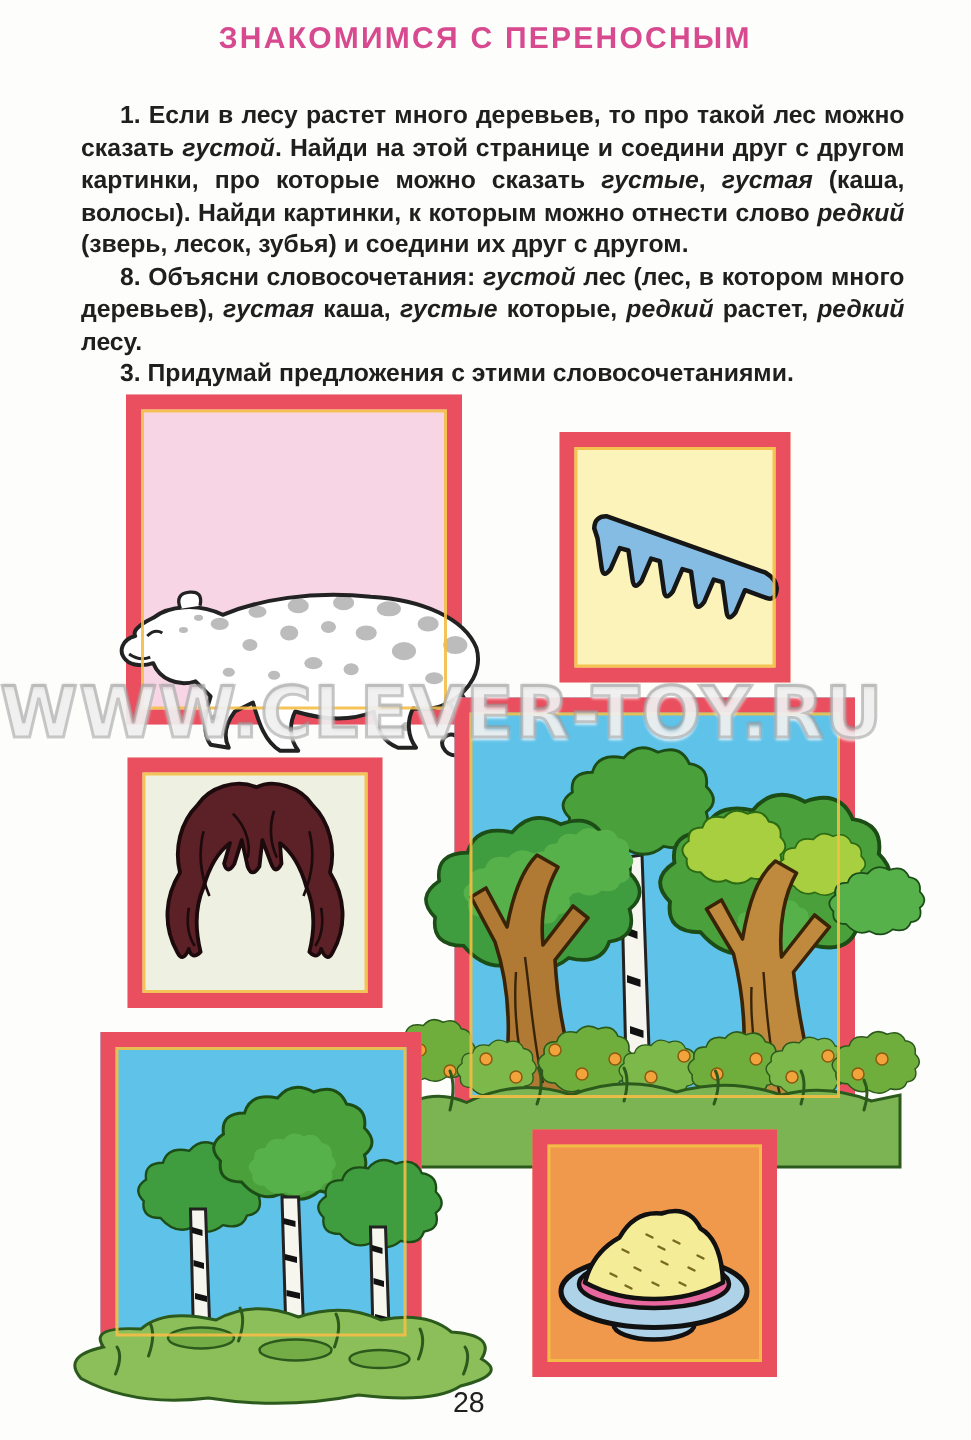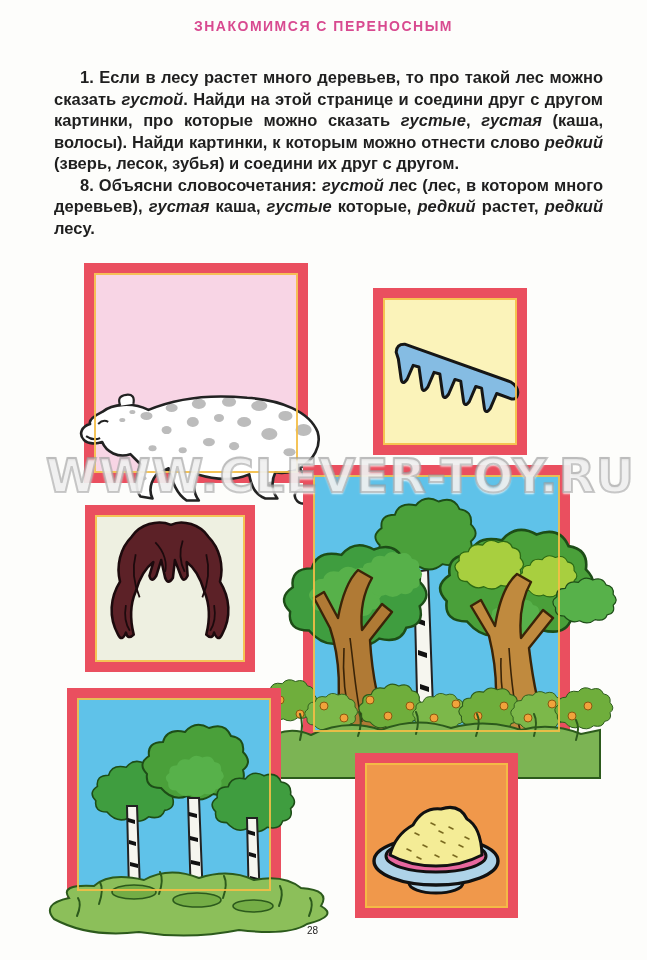--- a/index.html
+++ b/index.html
@@ -6,21 +6,21 @@
   .page{
     position:relative; width:647px; height:960px; overflow:hidden;
     background:#fdfdfb;
     font-family:"Liberation Sans", sans-serif;
     color:#1f1f1f;
   }
   
   .title{
     margin:0; padding-top:13px;
     text-align:center;
-    font-size:14px; line-height:27px; font-weight:bold; letter-spacing:1.5px;
+    font-size:20px; line-height:27px; font-weight:bold; letter-spacing:1.5px;
   }
   
   .tasks{
     position:absolute; top:67px; left:54px; right:44px;
     font-size:16.5px; line-height:21.5px;
     text-align:justify;
   }
   .task{ margin:0; text-indent:26px;font-weight:bold; }
   .task em{ font-style:italic; }
   
@@ -46,46 +46,47 @@
   .art-leopard{ left:-18px; top:62px;  width:292px; height:182px; }
   .art-comb   { left:0;     top:0;     width:134px; height:147px; }
   .art-hair   { left:0;     top:0;     width:150px; height:147px; }
   .art-dense  { left:-47px; top:3px;   width:332px; height:302px; }
   .art-sparse { left:-38px; top:-4px;  width:302px; height:252px; }
   .art-kasha  { left:0;     top:0;     width:143px; height:145px; }
 
   
   .watermark{
     position:absolute; left:0; right:12px; top:448px;
-    text-align:right; white-space:nowrap;
+    text-align:left; white-space:nowrap;
     font-family:"DejaVu Sans", sans-serif;
     font-size:47px; font-weight:bold; letter-spacing:1px;
     color:rgba(226,226,226,0.42);
     -webkit-text-stroke:2px rgba(158,158,158,0.55);
     text-shadow:0 2px 2px rgba(255,255,255,0.85), 0 -1px 1px rgba(130,130,130,0.25);
     z-index:10; pointer-events:none;
   }
   
   .page-number{
     position:absolute; left:0; right:22px; top:925px;
-    text-align:center; font-size:10px;
+    text-align:center; font-size:19px;
   }
 </style>
 </head>
 <body>
 
 <div class="page">
 
   <h1 class="title" style="color: rgb(216, 74, 144);">
     <span>ЗНАКОМИМСЯ С ПЕРЕНОСНЫМ</span><br>
   </h1>
 
   <div class="tasks">
       <p class="task"><span>1. Если в лесу растет много деревьев, то про такой лес можно сказать </span><em>густой</em><span>. Найди на этой странице и соедини друг с другом картинки, про которые можно сказать </span><em>густые</em><span>, </span><em>густая</em><span> (каша, волосы). Найди картинки, к которым можно отнести слово </span><em>редкий</em><span> (зверь, лесок, зубья) и соедини их друг с другом.</span></p>
       <p class="task"><span>8. Объясни словосочетания: </span><em>густой</em><span> лес (лес, в котором много деревьев), </span><em>густая</em><span> каша, </span><em>густые</em><span> которые, </span><em>редкий</em><span> растет, </span><em>редкий</em><span> лесу.</span></p>
+      <p class="task"><span>3. Придумай предложения с этими словосочетаниями.</span></p>
     </div>
 
   <div class="card card-leopard" style="background-color: rgb(248, 213, 229);">
     <svg class="art-leopard" viewBox="0 0 290 180" xmlns="http://www.w3.org/2000/svg">
       <defs>
         <path id="leo-body" d="M14 88 C6 90 2 98 8 104 C12 108 20 108 26 106 C30 116 42 122 54 118 L64 128 C60 140 58 152 64 160 L76 162 C72 154 74 146 80 138 L92 132 C96 146 100 158 110 164 L122 164 C116 156 116 146 120 138 C140 144 158 144 172 138 C174 150 178 158 188 162 L200 162 C194 154 194 144 198 136 C210 138 222 134 230 126 C238 140 244 152 238 160 C234 168 222 170 218 162 C215 155 222 152 226 154 C230 148 228 140 222 132 C236 124 244 110 240 96 C232 76 204 64 170 62 C130 58 96 64 72 74 C56 66 36 68 26 76 C18 80 12 84 14 88 Z"></path>
         <clipPath id="leo-clip">
             <use href="#leo-body"></use>
           </clipPath>
       </defs>

